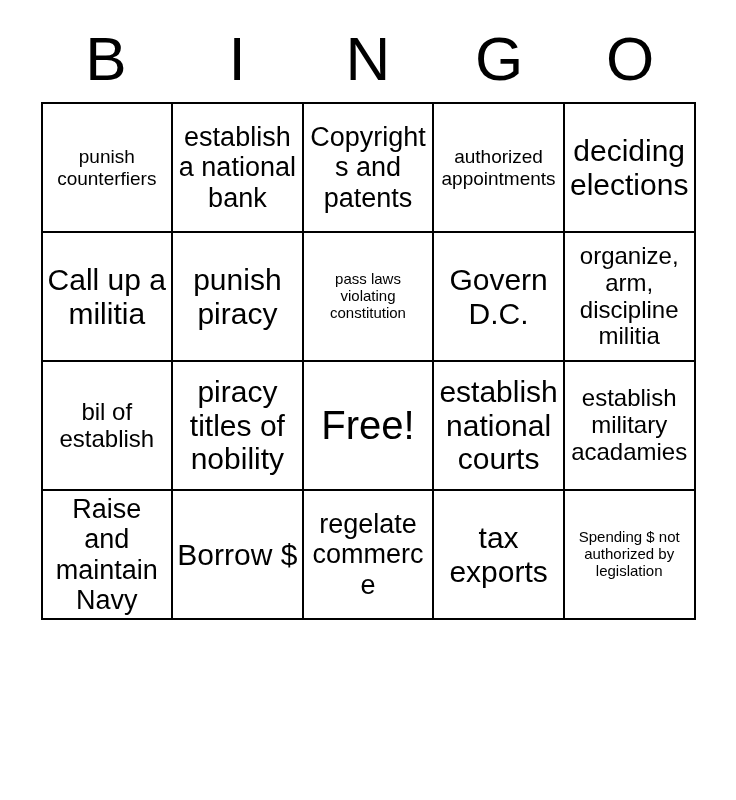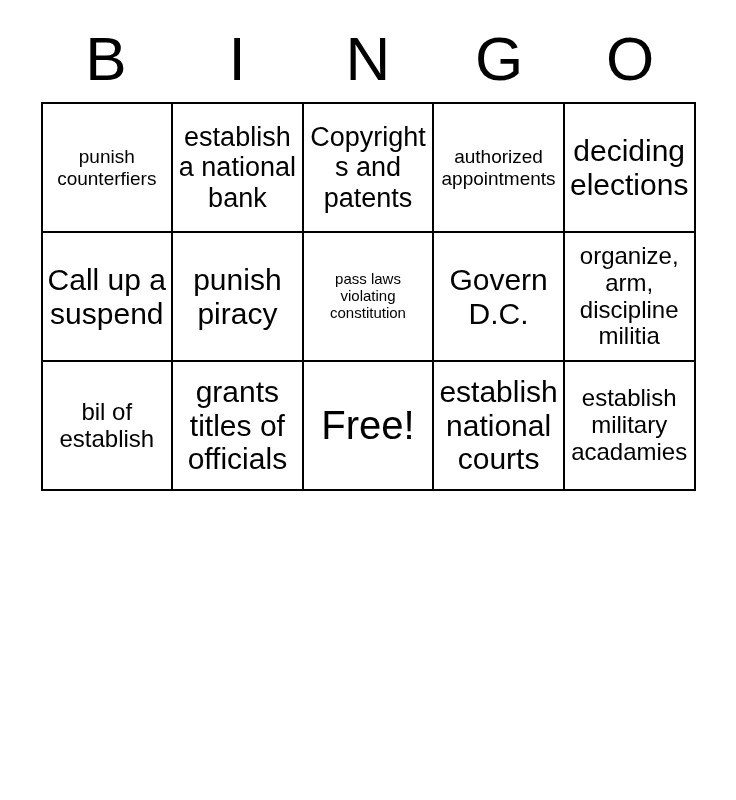--- a/index.html
+++ b/index.html
@@ -79,29 +79,36 @@
   <table class="grid">
     <tbody>
       <tr>
         <td class="fs-13">punish counterfiers</td>
         <td class="fs-18">establish a national bank</td>
         <td class="fs-18">Copyrights and patents</td>
         <td class="fs-13">authorized appointments</td>
         <td class="fs-20">deciding elections</td>
       </tr>
       <tr>
-        <td class="fs-20">Call up a suspend</td>
+        <td class="fs-20">Call up a militia</td>
         <td class="fs-20">punish piracy</td>
         <td class="fs-14">pass laws violating constitution</td>
         <td class="fs-20">Govern D.C.</td>
         <td class="fs-16">organize, arm, discipline militia</td>
       </tr>
       <tr>
         <td class="fs-16">bil of establish</td>
-        <td class="fs-20">grants titles of officials</td>
+        <td class="fs-20">piracy titles of nobility</td>
         <td class="fs-free">Free!</td>
         <td class="fs-20">establish national courts</td>
         <td class="fs-16">establish military acadamies</td>
+      </tr>
+      <tr>
+        <td class="fs-18">Raise and maintain Navy</td>
+        <td class="fs-20">Borrow $</td>
+        <td class="fs-18">regelate commerce</td>
+        <td class="fs-20">tax exports</td>
+        <td class="fs-14">Spending $ not authorized by legislation</td>
       </tr>
     </tbody>
   </table>
 
 </div>
 
 </body></html>

